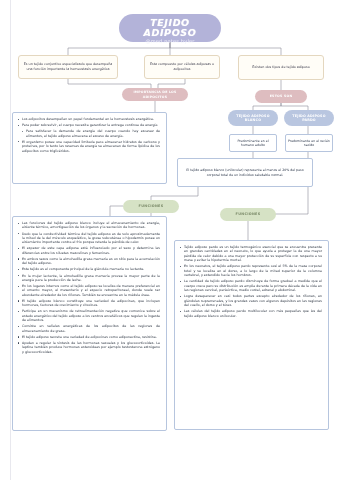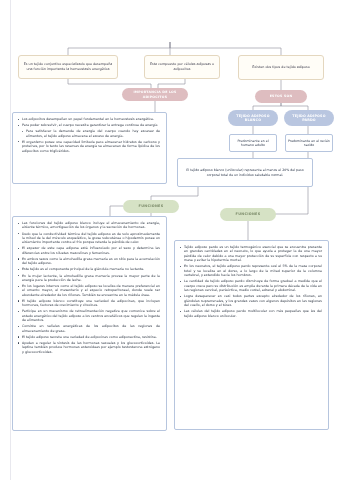--- a/index.html
+++ b/index.html
@@ -171,20 +171,24 @@
 
       <path d="M308,152 L308,214 L275,214"></path>
 
       <path d="M123,206 L110,206 L110,216"></path>
       <path d="M151,213 L151,216"></path>
 
       <path d="M248,221 L248,240"></path>
     </g>
   </svg>
 
+  <div class="node title-oval" style="left:119px;top:14px;width:102px;height:28px;">
+    <span class="t1">TEJIDO ADIPOSO</span>
+    <span class="t2">@med.notes.byler</span>
+  </div>
 
   <div class="node cream-box" style="left:18px;top:55px;width:100px;height:24px;">
     <span>Es un tejido conjuntivo especializado que desempeña una función importante la homeostasis energética</span>
   </div>
 
   <div class="node cream-box" style="left:144px;top:55px;width:76px;height:24px;">
     <span>Esta compuesto por células adiposas o adipocitos</span>
   </div>
 
   <div class="node cream-box" style="left:238px;top:55px;width:86px;height:25px;">

